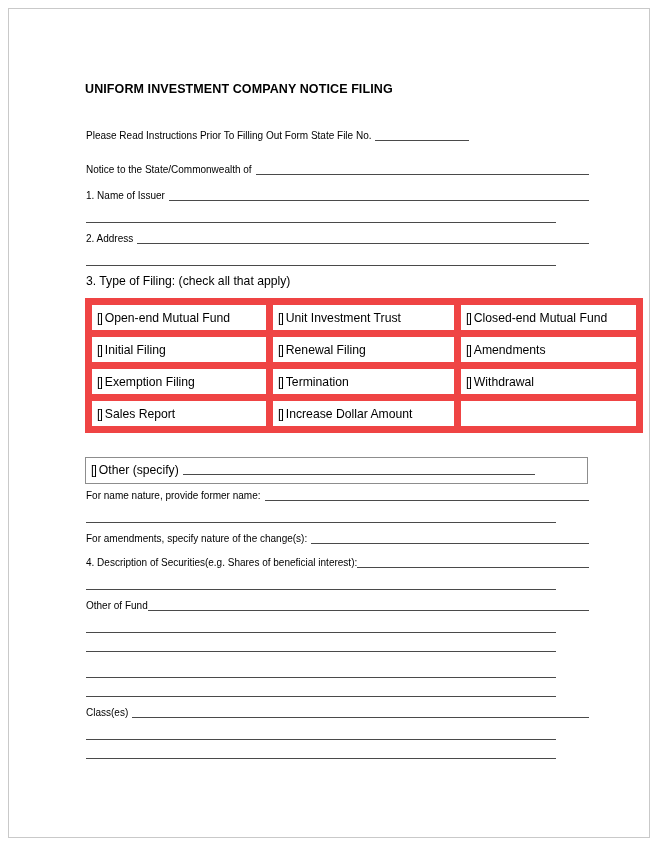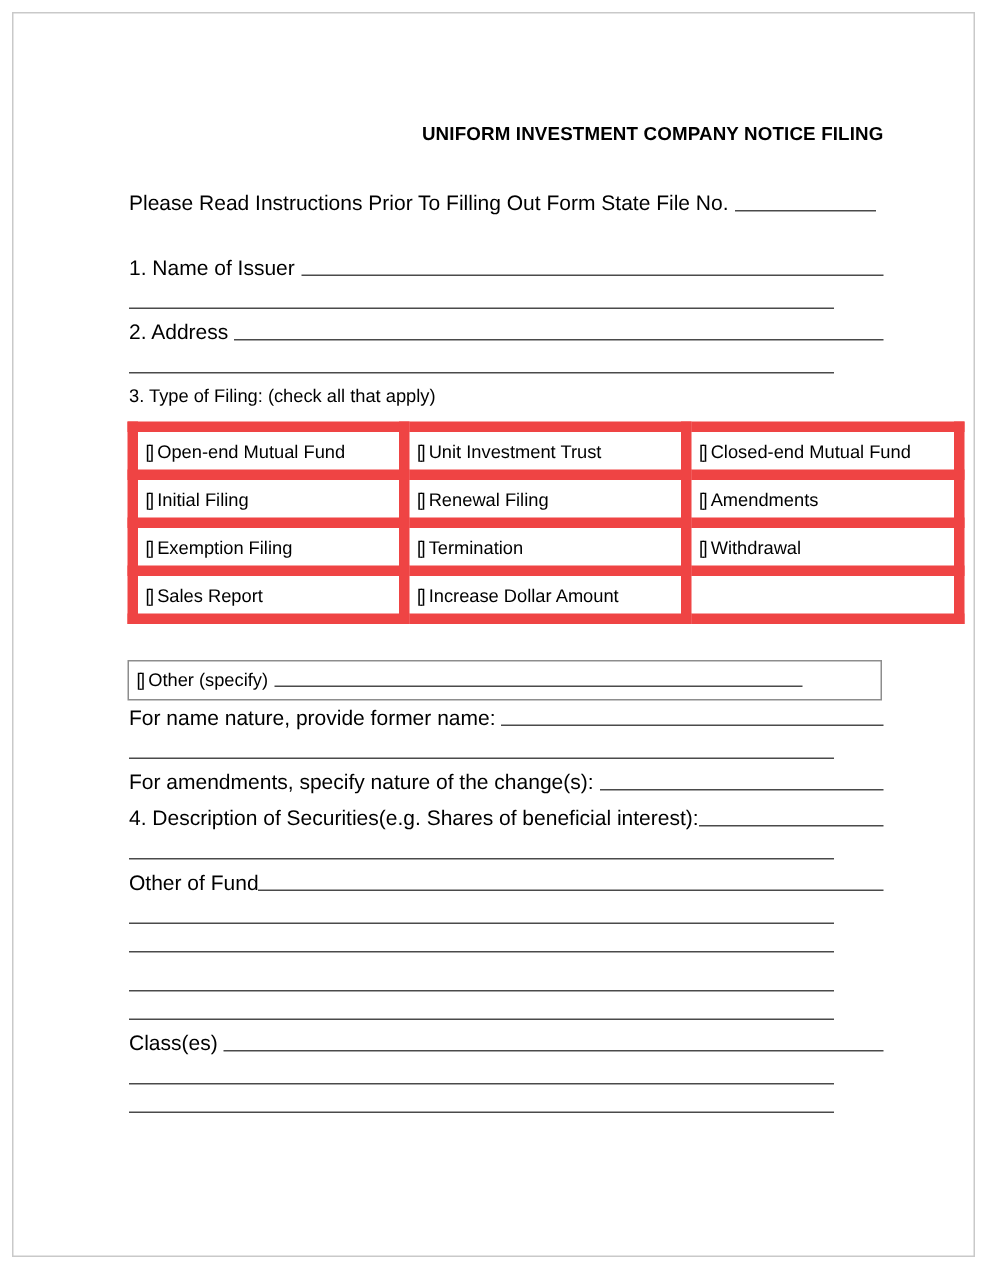--- a/index.html
+++ b/index.html
@@ -29,33 +29,33 @@
   .doc-body {
     position: absolute;
     left: 68px;
     top: 72px;
     width: 512px;
   }
 
   .doc-title {
     font-size: 12.5px;
     font-weight: bold;
-    text-align: right;
+    text-align: left;
     letter-spacing: 0.1px;
     margin: 0 0 0 0;
     padding-left: 8px;
     line-height: 16px;
   }
 
   .spacer-lg { height: 30px; }
   .spacer-md { height: 17px; }
   .spacer-sm { height: 9px; }
 
   .line-row {
-    font-size: 14px;
+    font-size: 10px;
     line-height: 17px;
     white-space: nowrap;
     display: flex;
     align-items: flex-end;
     padding-left: 9px;
   }
   .line-row .txt {
     flex: 0 0 auto;
   }
   .rule {
@@ -144,20 +144,24 @@
 
     <div class="spacer-lg"></div>
 
     <div class="line-row">
       <span class="txt">Please Read Instructions Prior To Filling Out Form State File No.</span>
       <span class="rule short-fixed lead"></span>
     </div>
 
     <div class="spacer-md"></div>
 
+    <div class="line-row">
+      <span class="txt">Notice to the State/Commonwealth of</span>
+      <span class="rule lead"></span>
+    </div>
 
     <div class="spacer-sm"></div>
 
     <div class="line-row">
       <span class="txt">1. Name of Issuer</span>
       <span class="rule lead"></span>
     </div>
 
     <div style="height:18px"></div>
     <div class="full-rule w470"></div>

